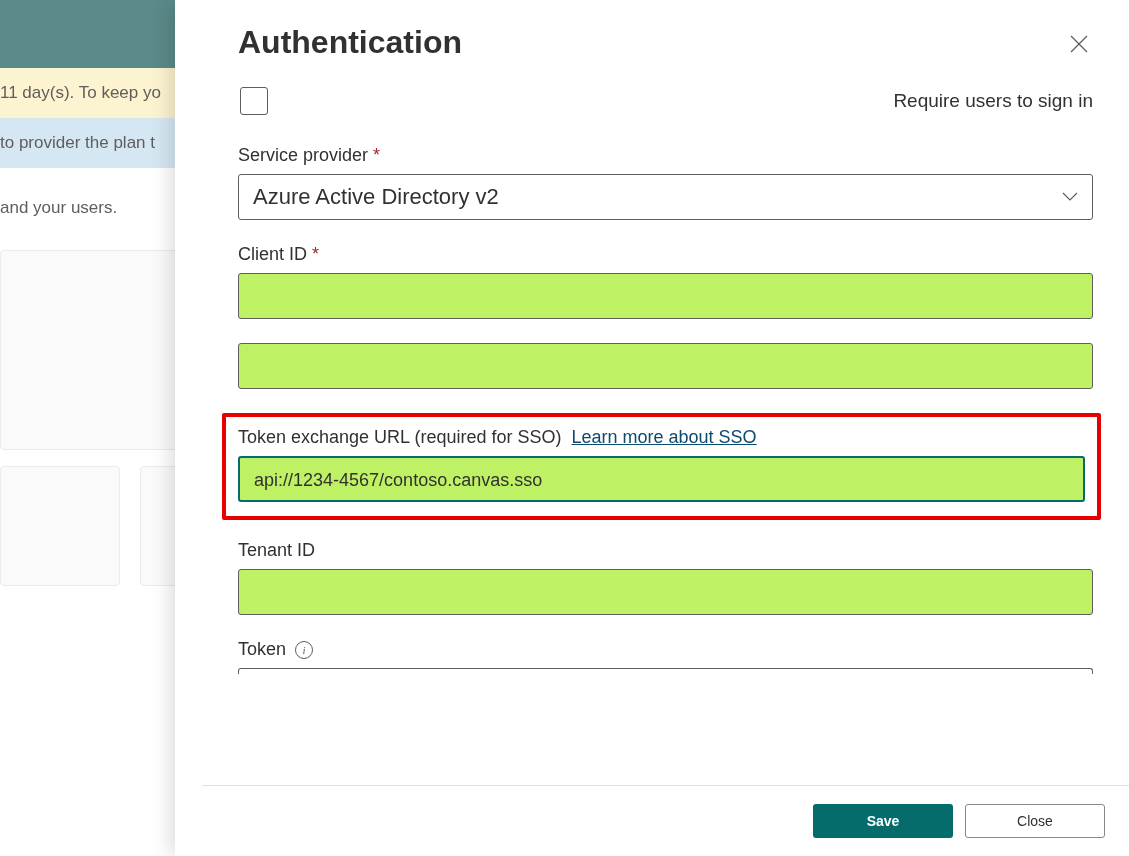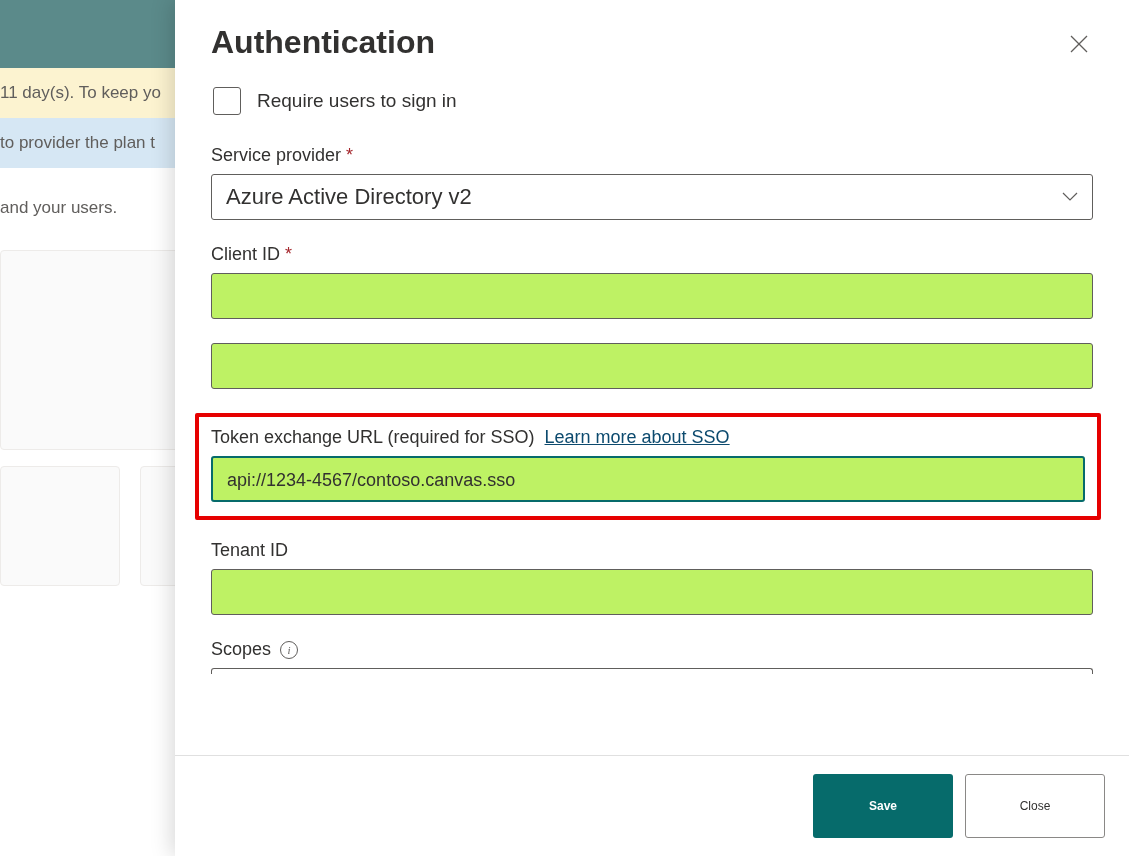--- a/index.html
+++ b/index.html
@@ -29,20 +29,21 @@
     .panel {
       position: absolute;
       top: 0;
       right: 0;
       width: 954px;
       height: 856px;
       background: #fff;
       box-shadow: -4px 0 20px rgba(0,0,0,0.15);
       display: flex;
       flex-direction: column;
+      padding-left: 27px;
     }
     .panel-body {
       flex: 1;
       padding: 24px 36px 10px 36px;
       overflow: hidden;
     }
     .panel-header {
       display: flex;
       justify-content: space-between;
       align-items: flex-start;
@@ -60,20 +61,21 @@
       padding: 4px;
       color: #605e5c;
       margin-top: 6px;
     }
     .checkbox-row {
       display: flex;
       align-items: center;
       gap: 16px;
       margin-bottom: 30px;
       margin-left: 2px;
+      justify-content: space-between;
     }
     .checkbox {
       width: 28px;
       height: 28px;
       border: 1px solid #605e5c;
       border-radius: 3px;
       background: #fff;
       cursor: pointer;
     }
     .checkbox-label { font-size: 19px; color: #323130; }
@@ -144,23 +146,23 @@
     .panel-footer {
       border-top: 1px solid #e0e0e0;
       padding: 18px 24px 18px 24px;
       display: flex;
       justify-content: flex-end;
       gap: 12px;
       background: #fff;
     }
     .btn {
       min-width: 140px;
-      height: 64px;
-      border-radius: 3px;
-      font-size: 12px;
+      height: 34px;
+      border-radius: 3px;
+      font-size: 14px;
       cursor: pointer;
       font-family: inherit;
     }
     .btn-primary {
       background: #066b6b;
       color: #fff;
       border: none;
       font-weight: 600;
     }
     .btn-secondary {
@@ -260,21 +262,21 @@
       </div>
     </div>
 
     <div class="field">
       <label class="field-label">Tenant ID</label>
       <input type="text" class="text-input" value="" style="">
     </div>
 
     <div class="field" style="margin-bottom:0;">
       <label class="field-label">
-        <span>Scopes</span>
+        <span>Token</span>
         <span class="info-icon">i</span>
       </label>
       <div class="scopes-input-cut"></div>
     </div>
   </div>
 
   <div class="panel-footer">
     <button class="btn btn-primary">Save</button>
     <button class="btn btn-secondary">Close</button>
   </div>

